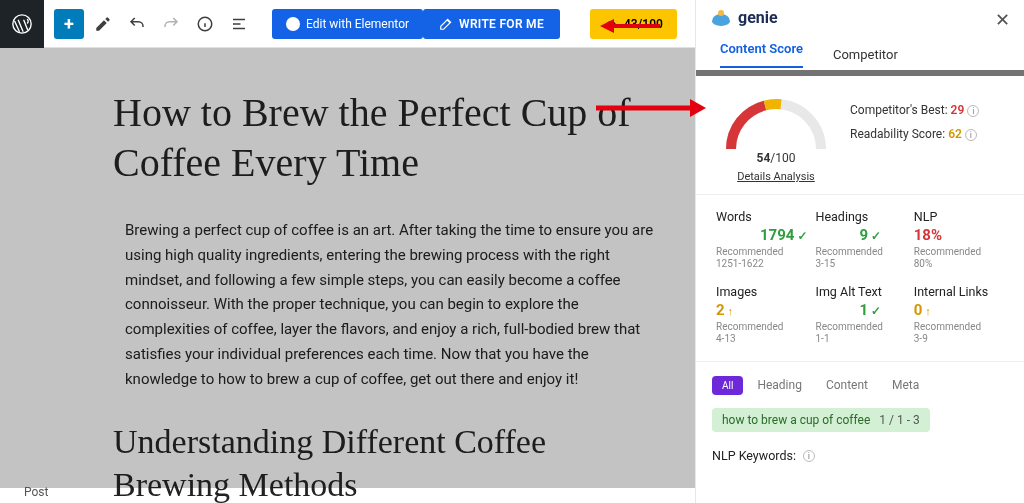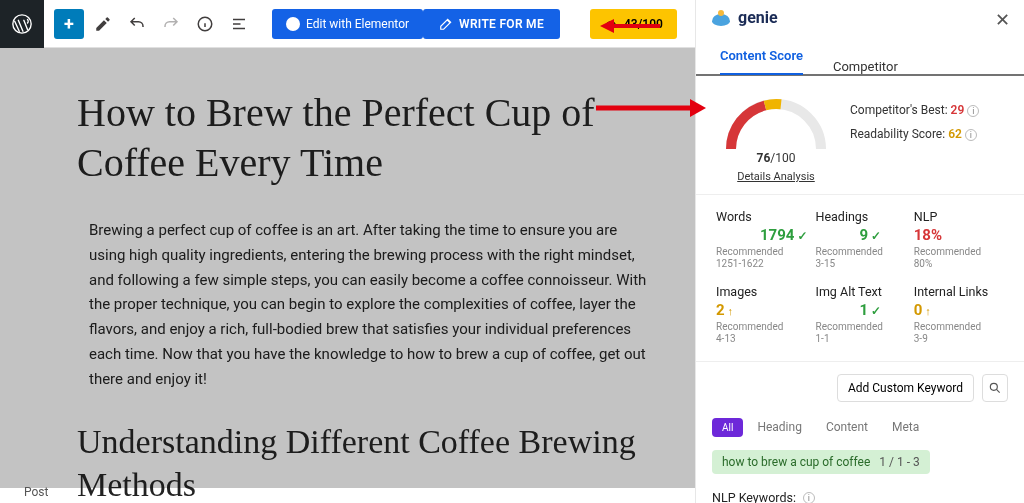--- a/index.html
+++ b/index.html
@@ -16,36 +16,36 @@
   .elem-dot{width:14px;height:14px;background:#fff;border-radius:50%;}
   .write-btn { background:#1462e6; color:#fff; height:30px; padding:0 16px; border-radius:3px; font-size:12px; font-weight:600; display:flex;align-items:center;gap:6px; letter-spacing:0.3px; cursor:pointer;}
   .score-btn { background:#fdc400; color:#000; height:30px; padding:0 14px; border-radius:3px; font-size:12px; font-weight:600; display:flex;align-items:center;gap:6px; margin-left:30px; cursor:pointer;}
   .arrow1{ position:absolute; left:600px; top:16px; pointer-events:none;}
   .arrow1 svg{width:60px;height:20px;}
 
   
   .dim { position:absolute; left:0; top:48px; width:695px; height:440px; background:rgba(15,15,15,0.25); z-index:3; pointer-events:none;}
 
   
-  .editor { position:absolute; left:0; top:48px; width:695px; height:440px; background:#fff; padding: 40px 40px 0 77px; }
+  .editor { position:absolute; left:0; top:48px; width:695px; height:440px; background:#fff; padding: 40px 40px 0 113px; }
   .post-title { font-family: Georgia, "Times New Roman", serif; font-size: 40px; font-weight:400; color:#222; line-height:1.25; margin-bottom: 30px;}
   .post-body { font-size: 15px; color:#222; line-height:1.65; margin-bottom: 30px; margin-left: 12px;}
   .post-h2 { font-family: Georgia, "Times New Roman", serif; font-size: 34px; font-weight:400; color:#222; line-height:1.25;}
 
   .footer-label{position:absolute; left:24px; bottom:4px; font-size:12px; color:#555; z-index:4;}
 
   
   .panel { position:absolute; right:0; top:0; width:329px; height:503px; background:#fff; border-left:1px solid #e7e7e7; z-index:5; overflow:hidden;}
   .p-head { height:38px; display:flex; align-items:center; justify-content:space-between; padding:0 14px;}
   .brand { display:flex;align-items:flex-start;gap:6px; font-weight:700; font-size:16px; color:#1b2c56;}
   .brand-icon{width:22px;height:22px; position:relative;}
   .brand-icon::before{content:"";position:absolute;width:18px;height:12px;background:#4aa3df;border-radius:50% 50% 50% 50%/60% 60% 40% 40%;top:6px;left:2px;}
   .brand-icon::after{content:"";position:absolute;width:6px;height:6px;background:#f6b93b;border-radius:50%;top:2px;left:8px;}
   .close-x { font-size:18px; color:#555; cursor:pointer;}
-  .tabs { display:flex; gap:30px; padding:0 24px; border-bottom:2px solid #737373; height:38px; align-items:flex-end; font-size:13px;}
+  .tabs { display:flex; gap:30px; padding:0 24px; border-bottom:6px solid #737373; height:38px; align-items:center; font-size:13px;}
   .tab { color:#333; cursor:pointer;}
   .tab.active{ color:#1060e0; font-weight:600; border-bottom:2px solid #1060e0; padding-bottom:10px; margin-bottom:-1px;}
 
   .gauge-row { display:flex; padding:18px 20px 10px 20px; align-items:flex-start; gap:14px; border-bottom:1px solid #eee;}
   .gauge-box{ width:120px; text-align:center;}
   .gauge { width:110px; height:55px; margin:0 auto; position:relative;}
   .gauge svg{width:110px;height:62px;}
   .gauge-val{ font-size:12px; color:#333; margin-top:2px;}
   .gauge-val b{font-weight:700;}
   .details-link{ font-size:11px; text-decoration:underline; color:#333; cursor:pointer; display:inline-block; margin-top:4px;}
@@ -175,21 +175,21 @@
 
   <div class="gauge-row">
     <div class="gauge-box">
       <div class="gauge">
         <svg viewBox="0 0 110 62">
           <path d="M10 55 A45 45 0 0 1 100 55" fill="none" stroke="#e8e8e8" stroke-width="10"></path>
           <path d="M10 55 A45 45 0 0 1 44 11.5" fill="none" stroke="#d63638" stroke-width="10"></path>
           <path d="M44 11.5 A45 45 0 0 1 60 10.3" fill="none" stroke="#f0b400" stroke-width="10"></path>
         </svg>
       </div>
-      <div class="gauge-val"><b>76</b><span>/100</span></div>
+      <div class="gauge-val"><b>54</b><span>/100</span></div>
       <span class="details-link">Details Analysis</span>
     </div>
     <div class="comp-stats">
       <div><span>Competitor's Best:</span> <span class="v1">29</span><span class="info-i">i</span></div>
       <div><span>Readability Score:</span> <span class="v2">62</span><span class="info-i">i</span></div>
     </div>
   </div>
 
   <div class="metrics">
     <div class="metric">
@@ -218,29 +218,20 @@
       <div class="m-rec"><span>Recommended</span><br><span>1-1</span></div>
     </div>
     <div class="metric">
       <div class="m-label">Internal Links</div>
       <div class="m-val orange"><span>0</span><span class="m-up">↑</span></div>
       <div class="m-rec"><span>Recommended</span><br><span>3-9</span></div>
     </div>
   </div>
 
   <div class="kw-section">
-    <div class="kw-top">
-      <button class="add-kw">Add Custom Keyword</button>
-      <div class="search-kw">
-        <svg width="14" height="14" viewBox="0 0 24 24" fill="none" stroke="#555" stroke-width="2">
-            <circle cx="10" cy="10" r="6"></circle>
-            <line x1="20" y1="20" x2="14.5" y2="14.5"></line>
-          </svg>
-      </div>
-    </div>
     <div class="filter-row">
       <span class="filter-all">All</span>
       <span class="filter-item">Heading</span>
       <span class="filter-item">Content</span>
       <span class="filter-item">Meta</span>
     </div>
     <span class="kw-chip">
       <span>how to brew a cup of coffee</span>
       <span class="count">1 / 1 - 3</span>
     </span>

